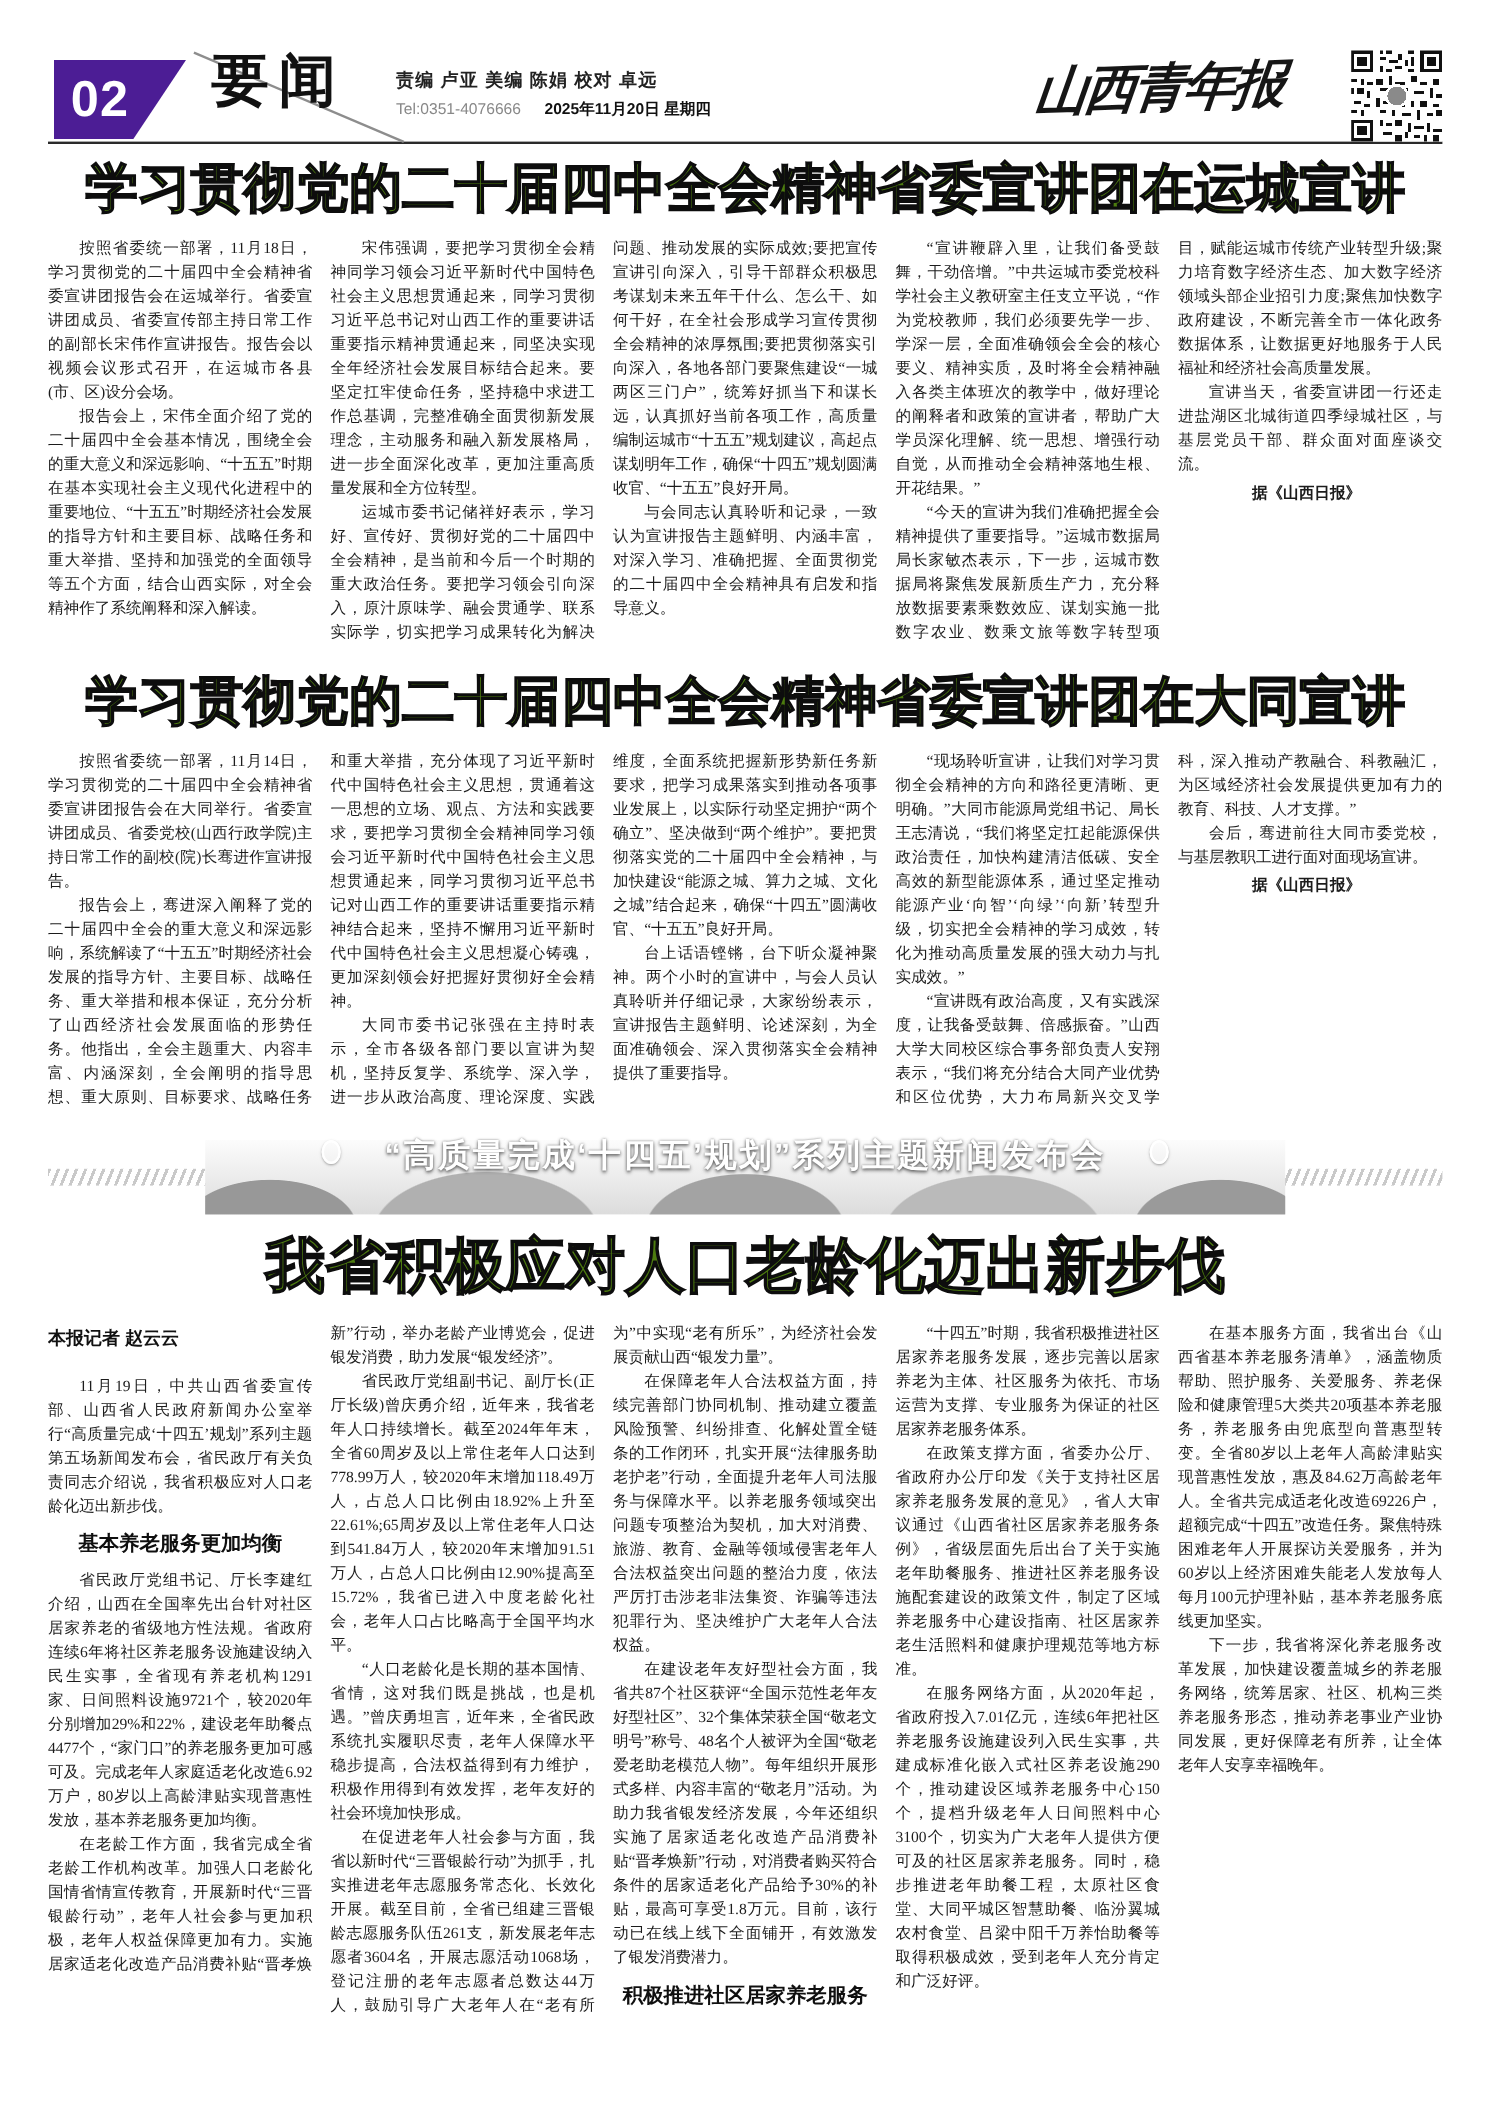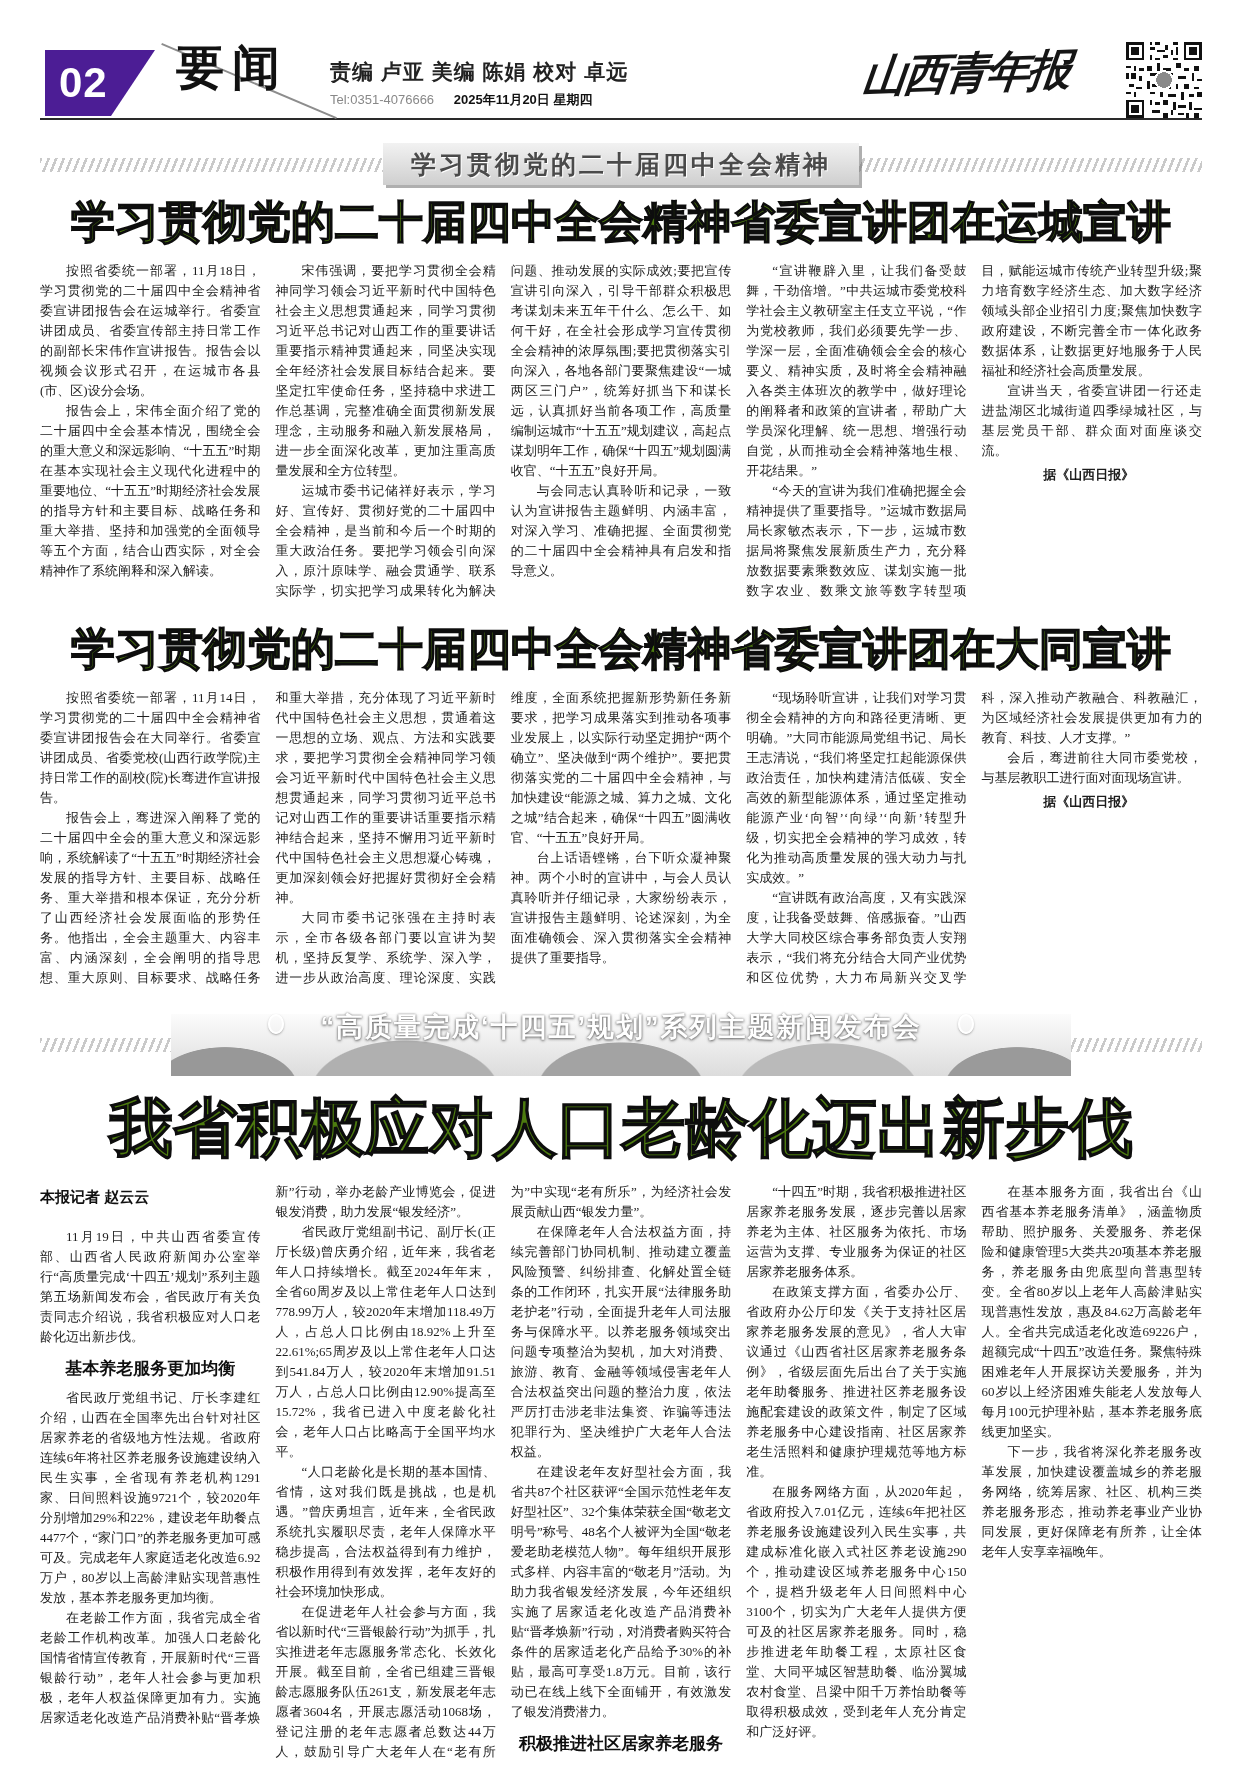--- a/index.html
+++ b/index.html
@@ -9,21 +9,21 @@
   
   .header{position:relative;height:88px;margin-top:30px;border-bottom:2px solid #2a2a2a;}
   .badge{position:absolute;left:5px;top:20px;width:110px;height:66px;background:#4c1d95;
          clip-path:polygon(0 0,100% 0,60% 100%,0 100%);display:flex;align-items:center;
          color:#fff;font:bold 42px/1 "Liberation Sans","DejaVu Sans",sans-serif;padding-left:14px;box-sizing:border-box;letter-spacing:1px;}
   .diagline{position:absolute;left:122px;top:13px;width:190px;height:2px;background:#8d8d8d;
             transform:rotate(23deg);transform-origin:left top;}
   .sectitle{position:absolute;left:136px;top:14px;font:bold 48px/1 "Liberation Serif","DejaVu Serif",serif;
             color:#111;letter-spacing:8px;}
   .edblock{position:absolute;left:290px;top:28px;font-family:"Liberation Sans","DejaVu Sans",sans-serif;}
-  .editors{font-size:21px;font-weight:bold;color:#222;letter-spacing:1px;}
+  .editors{font-size:15px;font-weight:bold;color:#222;letter-spacing:1px;}
   .telline{margin-top:5px;font-size:13px;color:#888;}
   .telline .date{color:#111;font-weight:bold;margin-left:16px;}
   .masthead{position:absolute;right:134px;top:22px;font:bold italic 44px/1 "Liberation Serif","DejaVu Serif",serif;
             color:#161616;letter-spacing:-3px;transform:skewX(-8deg) rotate(-2deg);}
   .qr{position:absolute;right:0;top:12px;width:76px;height:76px;}
 
   
   .banner1{position:relative;height:38px;margin-top:26px;}
   .hatch{position:absolute;left:0;right:0;top:12px;height:14px;
          background:repeating-linear-gradient(112deg,#c9c9c9 0 2.5px,#ffffff 2.5px 7px);}
@@ -46,21 +46,21 @@
           linear-gradient(#fcfcfc,#dcdcdc);
         font:bold 27px/1 "Liberation Sans","DejaVu Sans",sans-serif;color:#ffffff;
         letter-spacing:2px;text-shadow:0 1px 3px rgba(60,60,60,.75),0 0 2px rgba(80,80,80,.6);}
   .ornament{display:inline-block;width:12px;height:16px;border:2px solid #fff;border-radius:50%;
             box-shadow:0 1px 2px rgba(90,90,90,.5);}
 
   
   .headline{margin:10px 0 0;text-align:center;color:#4d7c0f;
             font:900 44px/1.25 "Liberation Sans","DejaVu Sans",sans-serif;
             -webkit-text-stroke:1.3px #0d0d0d;letter-spacing:0;}
-  .headline.h3{font-size:64px;margin-top:12px;}
+  .headline.h3{font-size:50px;margin-top:12px;font-family:Liberation Serif, serif;}
 
   
   .cols{column-count:5;column-gap:15px;column-fill:auto;overflow:hidden;
         font-size:13px;line-height:20px;text-align:justify;color:#1c1c1c;}
   .art1{height:350px;margin-top:12px;}
   .art2{height:300px;margin-top:12px;}
   .art3{height:580px;margin-top:14px;}
   .para{margin:0;text-indent:2em;}
   .byline{margin:4px 0 18px;text-indent:0;font:bold 15px/1.5 "Liberation Sans","DejaVu Sans",sans-serif;color:#111;}
   .subhead{margin:10px 0 8px;text-indent:0;text-align:center;break-inside:avoid;
@@ -159,24 +159,20 @@
         <rect x="14" y="27" width="2" height="2"></rect>
           <rect x="17" y="26" width="1" height="2"></rect>
           <rect x="20" y="27" width="2" height="1"></rect>
           <rect x="23" y="27" width="1" height="2"></rect>
         <rect x="26" y="27" width="2" height="2"></rect>
       </g>
       <circle cx="14.5" cy="14.5" r="3.4" fill="#8a8a8a" stroke="#ffffff" stroke-width="0.8"></circle>
     </svg>
   </header>
 
-  <div class="banner1">
-    <div class="hatch"></div>
-    <div class="b1label">学习贯彻党的二十届四中全会精神</div>
-  </div>
 
   <h1 class="headline">学习贯彻党的二十届四中全会精神省委宣讲团在运城宣讲</h1>
   <section class="cols art1">
       <p class="para">按照省委统一部署，11月18日，学习贯彻党的二十届四中全会精神省委宣讲团报告会在运城举行。省委宣讲团成员、省委宣传部主持日常工作的副部长宋伟作宣讲报告。报告会以视频会议形式召开，在运城市各县(市、区)设分会场。</p>
       <p class="para">报告会上，宋伟全面介绍了党的二十届四中全会基本情况，围绕全会的重大意义和深远影响、“十五五”时期在基本实现社会主义现代化进程中的重要地位、“十五五”时期经济社会发展的指导方针和主要目标、战略任务和重大举措、坚持和加强党的全面领导等五个方面，结合山西实际，对全会精神作了系统阐释和深入解读。</p>
       <p class="para">宋伟强调，要把学习贯彻全会精神同学习领会习近平新时代中国特色社会主义思想贯通起来，同学习贯彻习近平总书记对山西工作的重要讲话重要指示精神贯通起来，同坚决实现全年经济社会发展目标结合起来。要坚定扛牢使命任务，坚持稳中求进工作总基调，完整准确全面贯彻新发展理念，主动服务和融入新发展格局，进一步全面深化改革，更加注重高质量发展和全方位转型。</p>
       <p class="para">运城市委书记储祥好表示，学习好、宣传好、贯彻好党的二十届四中全会精神，是当前和今后一个时期的重大政治任务。要把学习领会引向深入，原汁原味学、融会贯通学、联系实际学，切实把学习成果转化为解决问题、推动发展的实际成效;要把宣传宣讲引向深入，引导干部群众积极思考谋划未来五年干什么、怎么干、如何干好，在全社会形成学习宣传贯彻全会精神的浓厚氛围;要把贯彻落实引向深入，各地各部门要聚焦建设“一城两区三门户”，统筹好抓当下和谋长远，认真抓好当前各项工作，高质量编制运城市“十五五”规划建议，高起点谋划明年工作，确保“十四五”规划圆满收官、“十五五”良好开局。</p>
       <p class="para">与会同志认真聆听和记录，一致认为宣讲报告主题鲜明、内涵丰富，对深入学习、准确把握、全面贯彻党的二十届四中全会精神具有启发和指导意义。</p>
       <p class="para">“宣讲鞭辟入里，让我们备受鼓舞，干劲倍增。”中共运城市委党校科学社会主义教研室主任支立平说，“作为党校教师，我们必须要先学一步、学深一层，全面准确领会全会的核心要义、精神实质，及时将全会精神融入各类主体班次的教学中，做好理论的阐释者和政策的宣讲者，帮助广大学员深化理解、统一思想、增强行动自觉，从而推动全会精神落地生根、开花结果。”</p>
       <p class="para">“今天的宣讲为我们准确把握全会精神提供了重要指导。”运城市数据局局长家敏杰表示，下一步，运城市数据局将聚焦发展新质生产力，充分释放数据要素乘数效应、谋划实施一批数字农业、数乘文旅等数字转型项目，赋能运城市传统产业转型升级;聚力培育数字经济生态、加大数字经济领域头部企业招引力度;聚焦加快数字政府建设，不断完善全市一体化政务数据体系，让数据更好地服务于人民福祉和经济社会高质量发展。</p>

